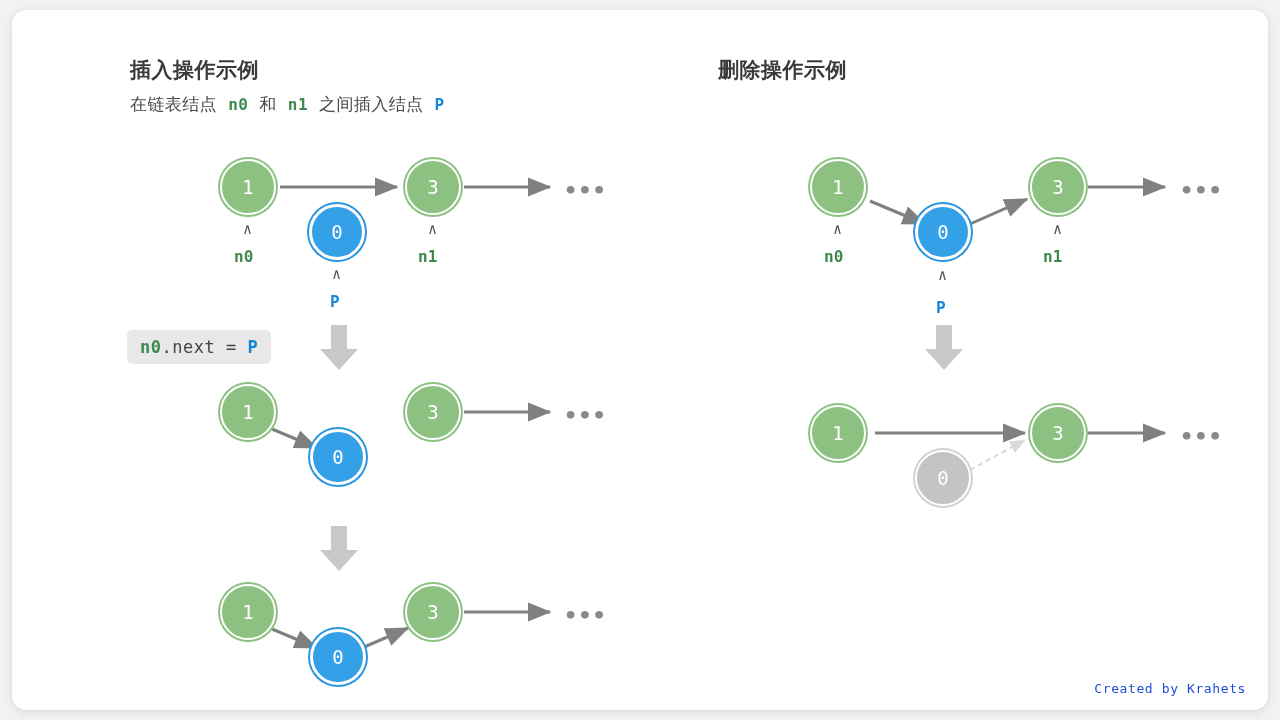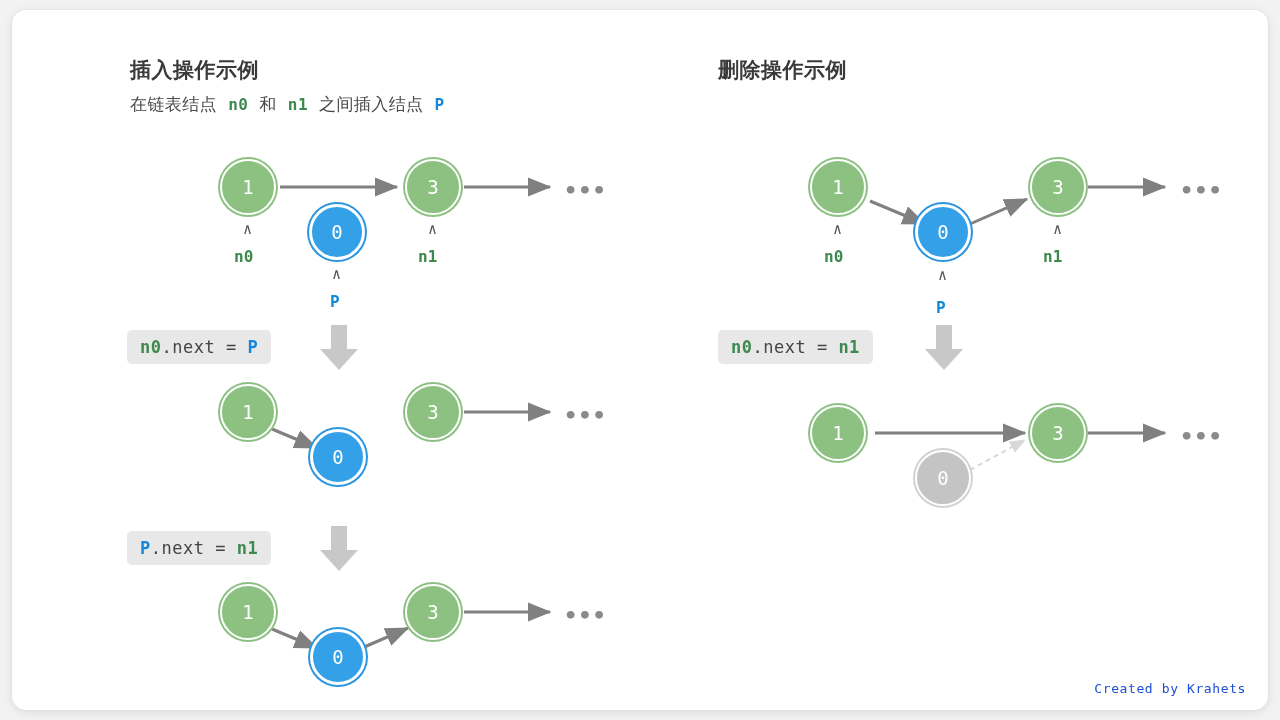--- a/index.html
+++ b/index.html
@@ -214,23 +214,20 @@
       </div>
       <svg class="down-arrow" style="left:305px; top:313px;" width="44" height="50" viewBox="0 0 44 50">
         <path d="M14,2 L30,2 L30,26 L41,26 L22,47 L3,26 L14,26 Z" fill="#c8c8c8"></path>
       </svg>
 
       <div class="node node-green" style="left:208px; top:374px;">1</div>
       <div class="node node-blue" style="left:298px; top:419px;">0</div>
       <div class="node node-green" style="left:393px; top:374px;">3</div>
       <div class="ellipsis" style="left:552px; top:395px;">•••</div>
 
-      <div class="code-chip" style="left:115px; top:521px;">
-        <b class="c-blue">P</b><span>.next = </span><b class="c-green">n1</b>
-      </div>
       <svg class="down-arrow" style="left:305px; top:514px;" width="44" height="50" viewBox="0 0 44 50">
         <path d="M14,2 L30,2 L30,26 L41,26 L22,47 L3,26 L14,26 Z" fill="#c8c8c8"></path>
       </svg>
 
       <div class="node node-green" style="left:208px; top:574px;">1</div>
       <div class="node node-blue" style="left:298px; top:619px;">0</div>
       <div class="node node-green" style="left:393px; top:574px;">3</div>
       <div class="ellipsis" style="left:552px; top:595px;">•••</div>
     </div>
 
@@ -269,23 +266,20 @@
       <div class="node node-blue" style="left:275px; top:194px;">0</div>
       <div class="caret" style="left:298px; top:258px;">∧</div>
       <div class="nlabel c-blue" style="left:296px; top:288px;">P</div>
 
       <div class="node node-green" style="left:390px; top:149px;">3</div>
       <div class="caret" style="left:413px; top:212px;">∧</div>
       <div class="nlabel c-green" style="left:403px; top:237px;">n1</div>
 
       <div class="ellipsis" style="left:540px; top:170px;">•••</div>
 
-      <div class="code-chip" style="left:78px; top:320px;">
-        <b class="c-green">n0</b><span>.next = </span><b class="c-green">n1</b>
-      </div>
       <svg class="down-arrow" style="left:282px; top:313px;" width="44" height="50" viewBox="0 0 44 50">
         <path d="M14,2 L30,2 L30,26 L41,26 L22,47 L3,26 L14,26 Z" fill="#c8c8c8"></path>
       </svg>
 
       <div class="node node-green" style="left:170px; top:395px;">1</div>
       <div class="node node-gray" style="left:275px; top:440px;">0</div>
       <div class="node node-green" style="left:390px; top:395px;">3</div>
       <div class="ellipsis" style="left:540px; top:416px;">•••</div>
     </div>
 

